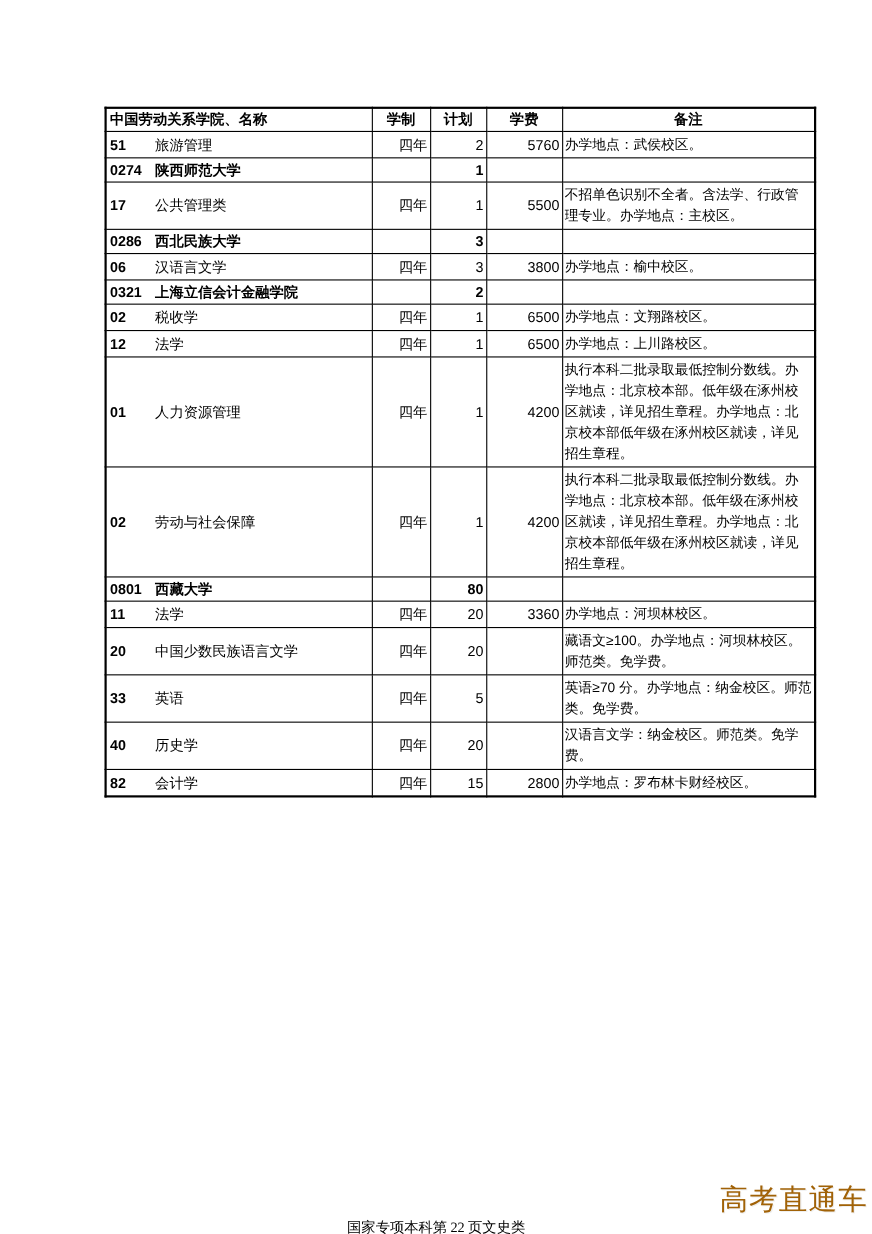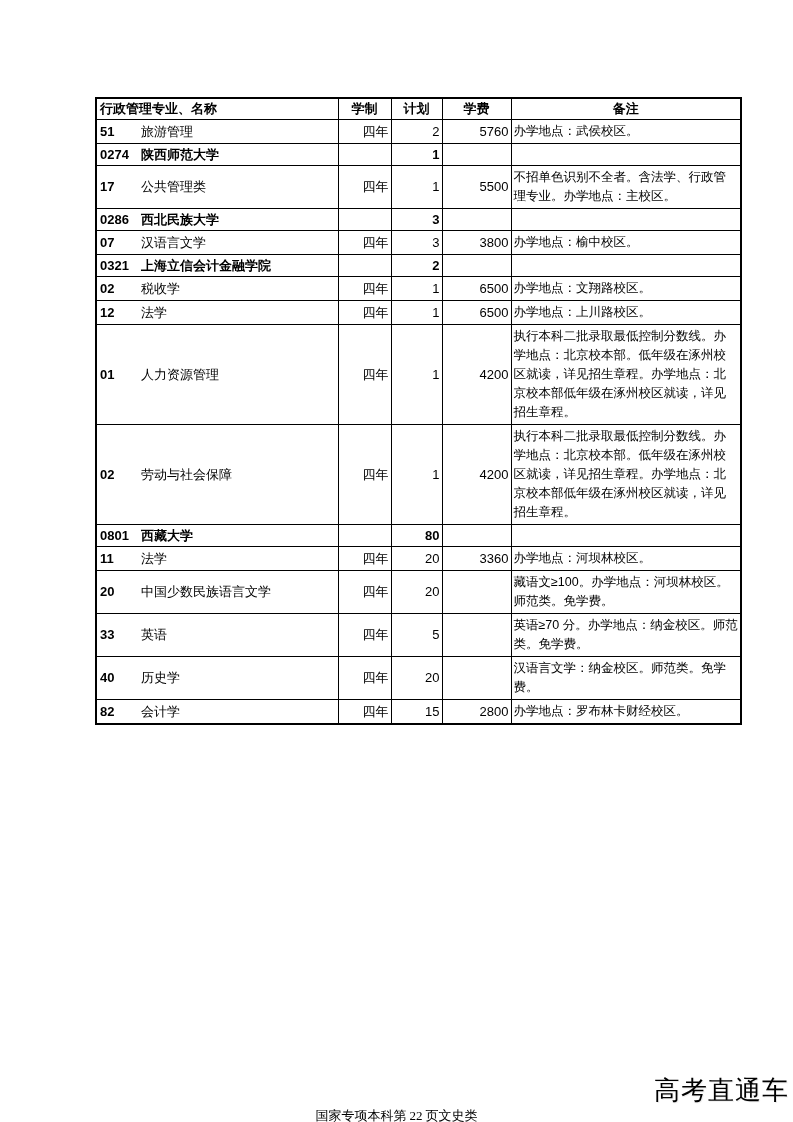--- a/index.html
+++ b/index.html
@@ -57,39 +57,39 @@
   .page-footer .pgnum {
     font-family: "Liberation Serif", serif;
     padding: 0 3px;
   }
   .watermark {
     position: absolute;
     left: 654px;
     top: 1073px;
     font-size: 26px;
     letter-spacing: 1px;
-    color: #000000;
+    color: #a16207;
     text-shadow: 1px 1px 0 #efefef;
     white-space: nowrap;
   }
 </style>
 </head>
 <body>
 
 <table class="plan-table">
   <colgroup>
     <col style="width:242px">
     <col style="width:53px">
     <col style="width:51px">
     <col style="width:69px">
     <col style="width:230px">
   </colgroup>
   <thead>
     <tr>
-      <th class="h-name">行政管理专业、名称</th>
+      <th class="h-name">中国劳动关系学院、名称</th>
       <th>学制</th>
       <th>计划</th>
       <th>学费</th>
       <th>备注</th>
     </tr>
   </thead>
   <tbody>
       <tr class="major-row">
         <td class="c-name"><span class="code">51</span><span class="nm">旅游管理</span></td>
         <td class="c-dur">四年</td>
@@ -112,21 +112,21 @@
         <td class="c-remark">不招单色识别不全者。含法学、行政管理专业。办学地点：主校区。</td>
       </tr>
       <tr class="school-row">
         <td class="c-name"><span class="code">0286</span><span class="nm">西北民族大学</span></td>
         <td class="c-dur"></td>
         <td class="c-plan">3</td>
         <td class="c-fee"></td>
         <td class="c-remark"></td>
       </tr>
       <tr class="major-row">
-        <td class="c-name"><span class="code">07</span><span class="nm">汉语言文学</span></td>
+        <td class="c-name"><span class="code">06</span><span class="nm">汉语言文学</span></td>
         <td class="c-dur">四年</td>
         <td class="c-plan">3</td>
         <td class="c-fee">3800</td>
         <td class="c-remark">办学地点：榆中校区。</td>
       </tr>
       <tr class="school-row">
         <td class="c-name"><span class="code">0321</span><span class="nm">上海立信会计金融学院</span></td>
         <td class="c-dur"></td>
         <td class="c-plan">2</td>
         <td class="c-fee"></td>

